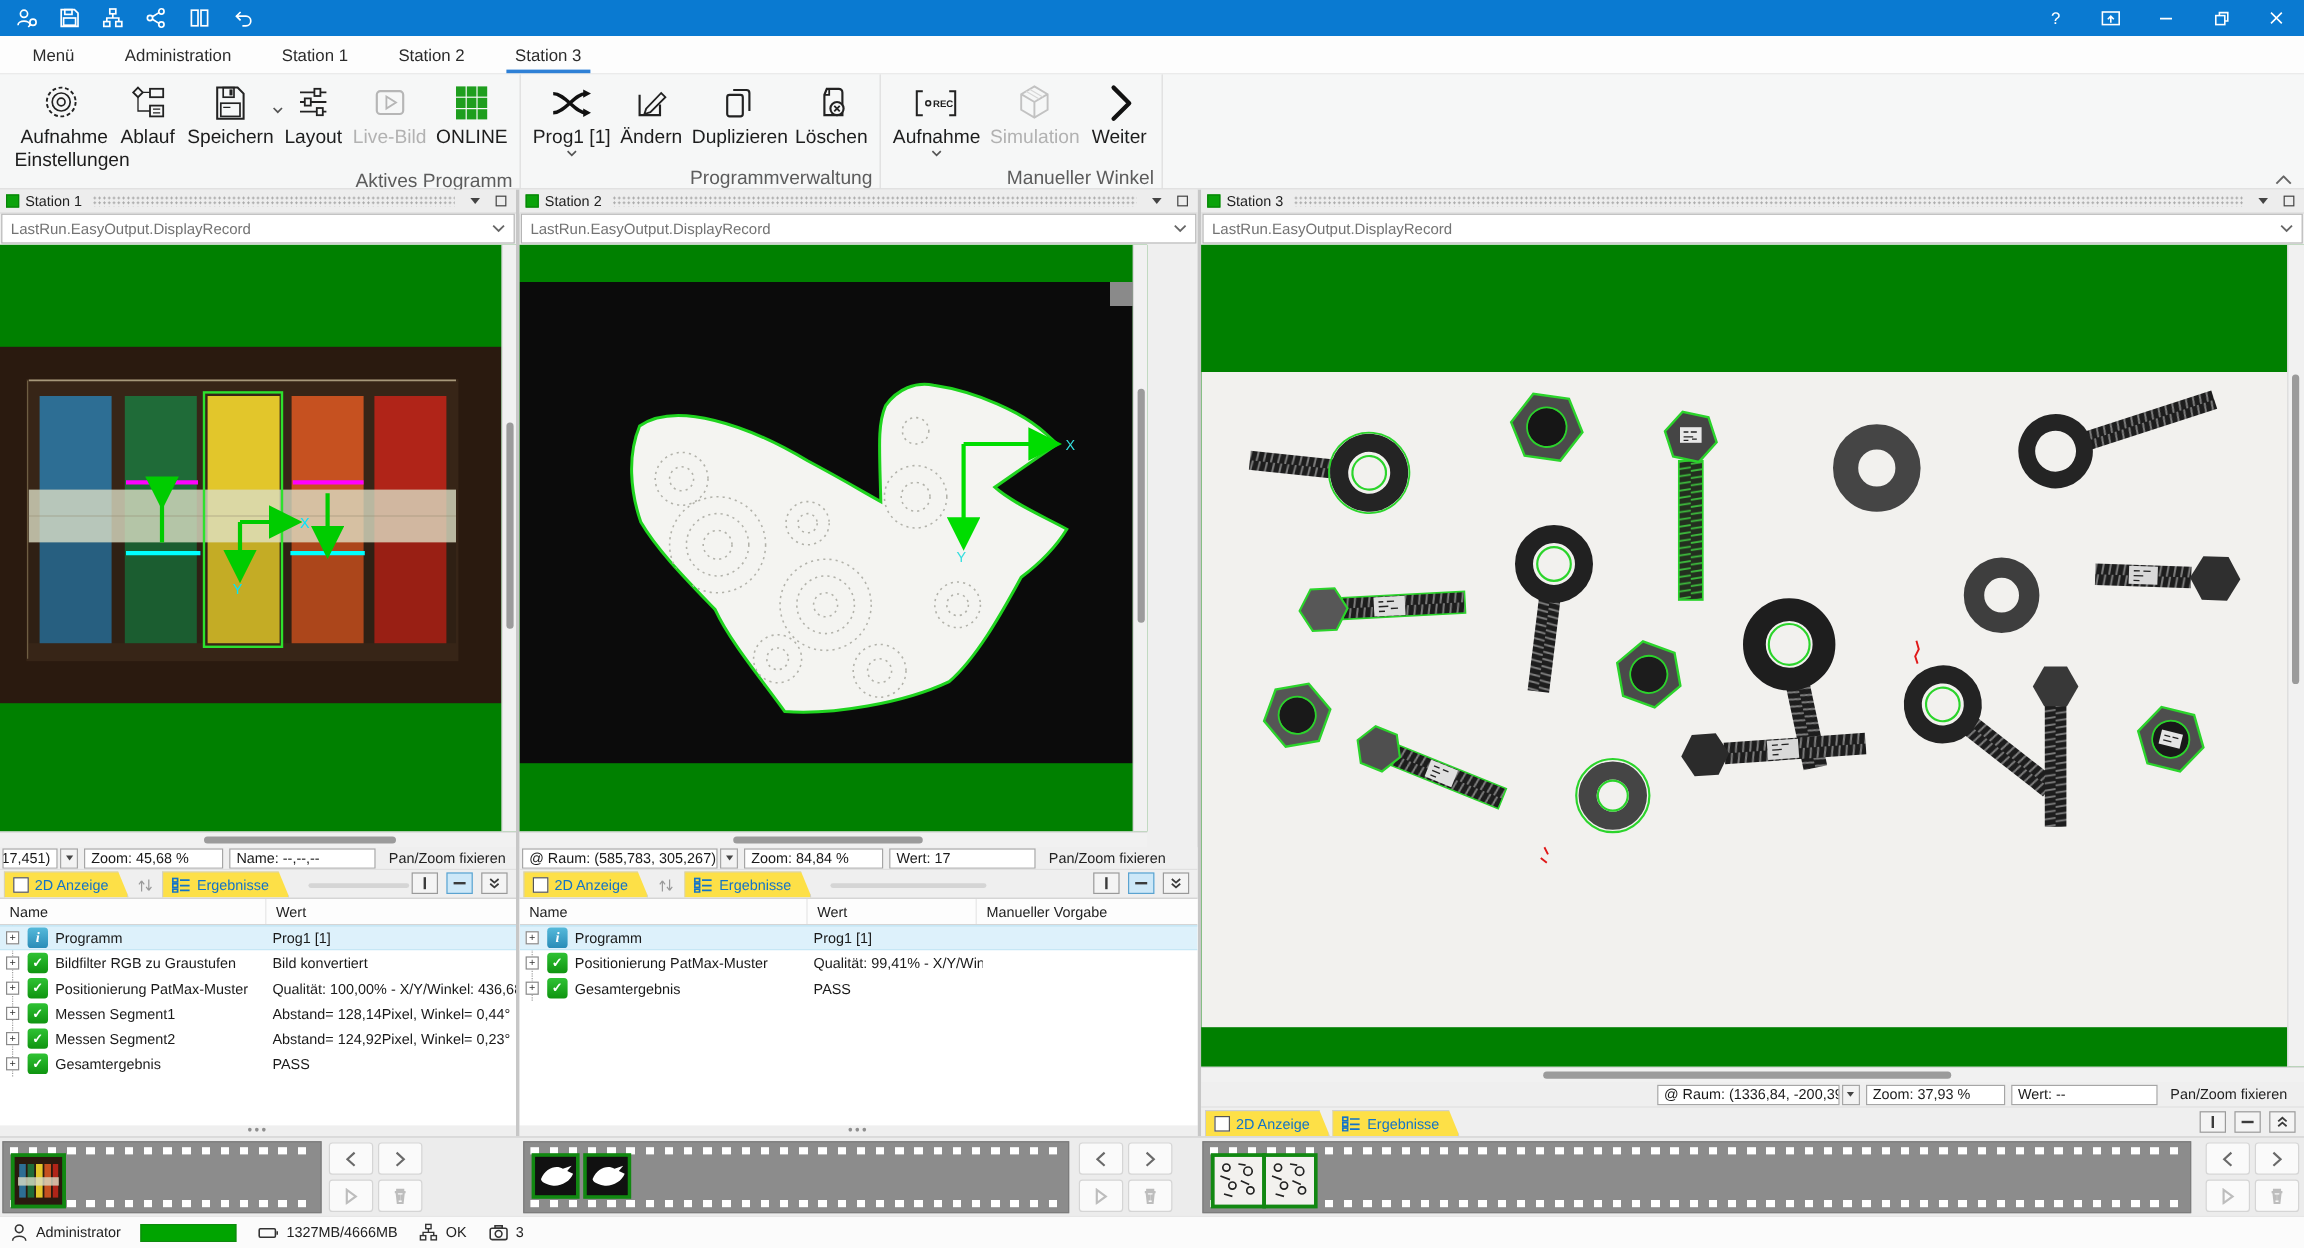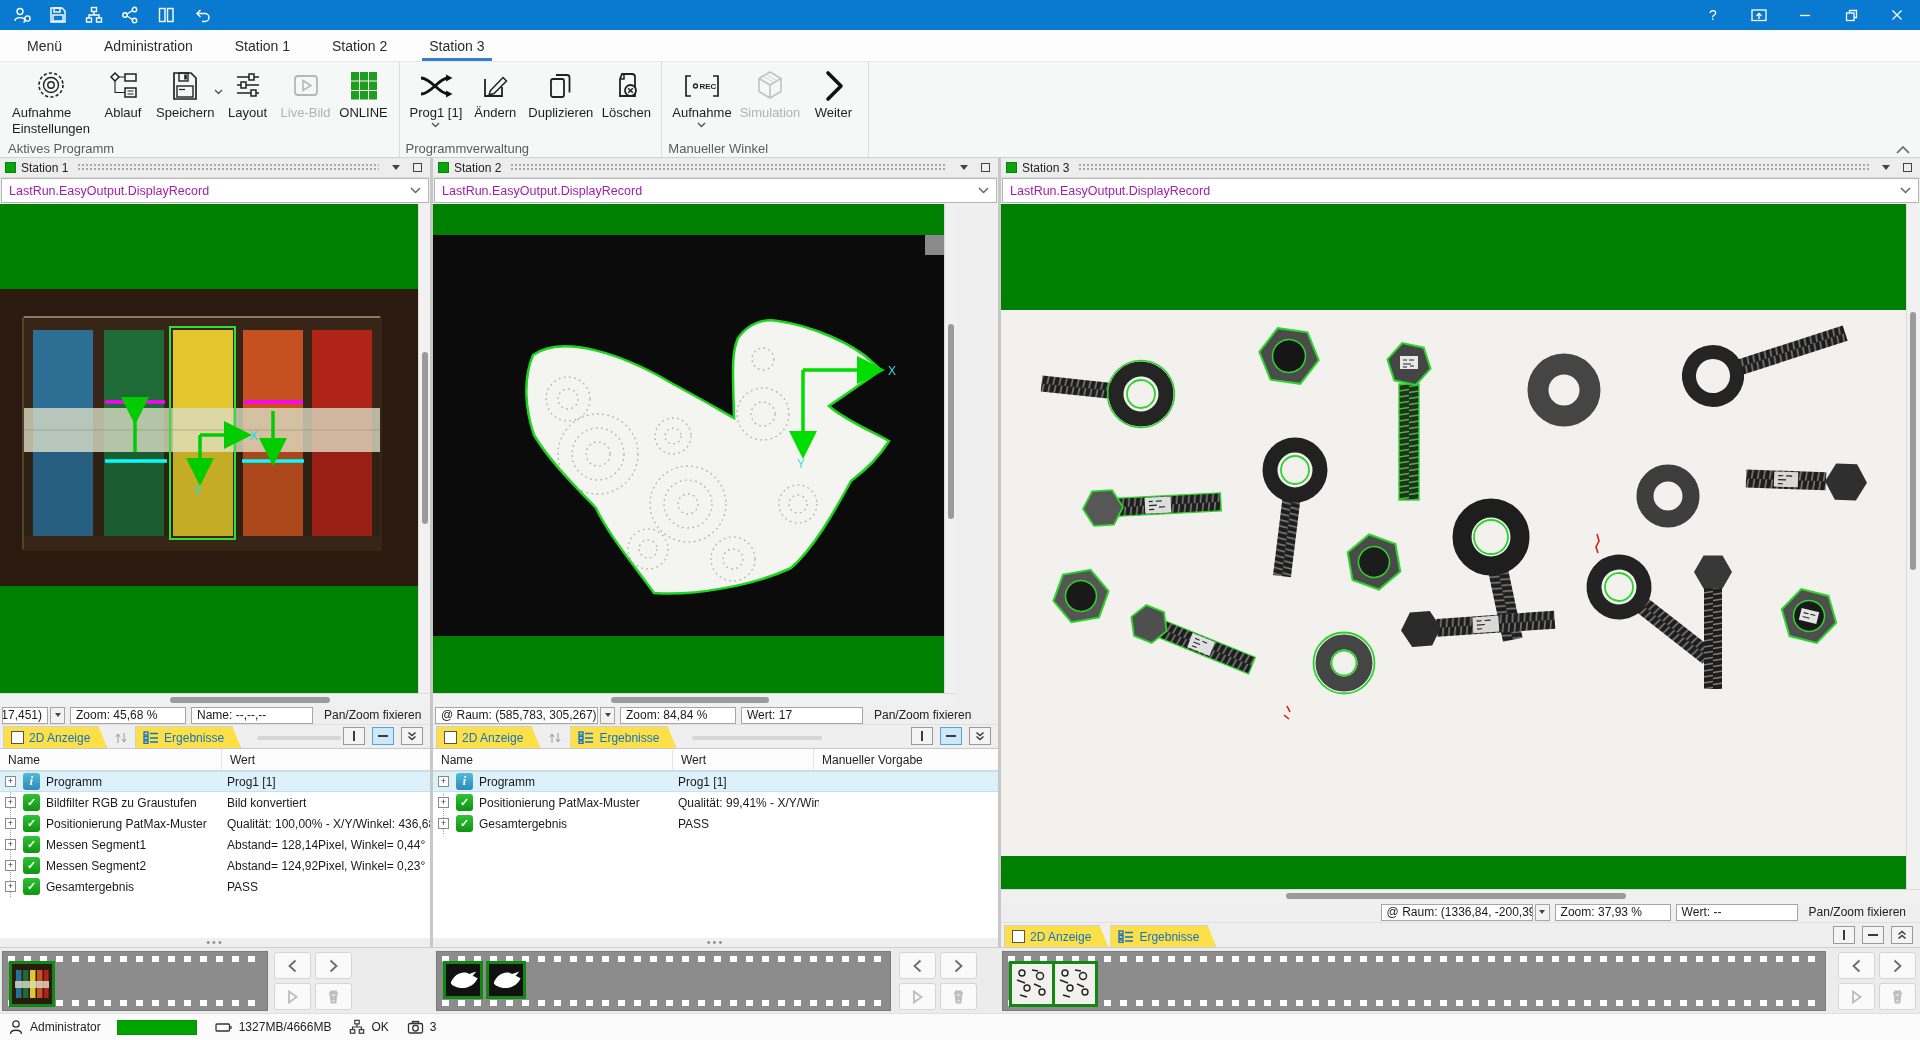--- a/index.html
+++ b/index.html
@@ -18,40 +18,40 @@
 
 .menubar{height:32px;background:#fdfdfd;display:flex;align-items:stretch;border-bottom:1px solid #e6e6e6;padding-left:6px}
 .mtab{padding:0 21px;font-size:14px;display:flex;align-items:center;position:relative;color:#2b2b2b}
 .mtab.active::after{content:"";position:absolute;left:14px;right:14px;bottom:0;height:3px;background:#2e80d6}
 
 .ribbon{height:96px;background:#f6f7f7;border-bottom:1px solid #d2d2d2;display:flex;position:relative;padding-left:2px}
 .rgroup{display:flex;flex-direction:column;border-right:1px solid #dcdcdc;padding:1px 6px 0}
 .rbtns{display:flex;flex:1;align-items:flex-start}
 .rbtn{min-width:58px;display:flex;flex-direction:column;align-items:center;padding:4px 4px 0;position:relative}
 .rbtn .ricon{height:36px;display:flex;align-items:flex-end;justify-content:center}
-.rlabel{font-size:13px;text-align:left;line-height:1.2;margin-top:2px;max-width:78px;color:#1d1d1d}
+.rlabel{font-size:16px;text-align:right;line-height:1.2;margin-top:2px;max-width:78px;color:#1d1d1d}
 .rbtn.disabled .rlabel{color:#b2b2b2}
 .ddchev{margin-top:1px}
 .ddchev svg,.sidechev svg{stroke:#555;fill:none;stroke-width:1.4}
 .sidechev{position:absolute;right:-4px;top:26px}
-.glabel{text-align:left;font-size:13px;color:#5c5c5c;height:17px;line-height:17px}
+.glabel{text-align:right;font-size:16px;color:#5c5c5c;height:17px;line-height:17px}
 .ribcollapse{position:absolute;right:10px;bottom:3px}
 .ribcollapse svg{stroke:#666;fill:none;stroke-width:1.6}
 
 .panels{display:flex;height:789px;background:#c7c7c7;gap:3px}
 .station{background:#efefef;display:flex;flex-direction:column;position:relative}
 #st1{width:430px}#st2{width:565px}#st3{flex:1}
 .sheader{height:20px;display:flex;align-items:center;background:#ededed;border-bottom:1px solid #dcdcdc;padding:0 5px;gap:5px}
 .sq{width:11px;height:11px;background:#0aa30a;border:1px solid #078407}
 .sname{font-size:12px;color:#222;white-space:nowrap}
 .sdots{flex:1;height:9px;margin:0 4px;background-image:radial-gradient(#a9a9a9 .8px,transparent 1px);background-size:4px 4px}
 .hdrbtn{width:16px;height:14px;display:flex;align-items:center;justify-content:center}
 .tri-down{width:0;height:0;border-left:4px solid transparent;border-right:4px solid transparent;border-top:5px solid #444}
 .maxbox{width:9px;height:9px;border:1.5px solid #444}
-.scombo{height:25px;border:1px solid #b5b5b5;background:#fff;display:flex;align-items:center;padding:0 7px;font-size:12.5px;margin:0 1px 1px;color:#a21caf}
+.scombo{height:25px;border:1px solid #b5b5b5;background:#fff;display:flex;align-items:center;padding:0 7px;font-size:12.5px;margin:0 1px 1px;color:#737373}
 .scombo .chev{margin-left:auto}
 .scombo .chev svg{stroke:#666;fill:none;stroke-width:1.5}
 .simg{position:relative;background:#008000;overflow:hidden}
 .vgutter{position:absolute;top:0;bottom:0;width:12px;background:#f1f1f1;border-left:1px solid #dadada}
 .vthumb{position:absolute;left:3px;width:6px;background:#9b9b9b;border-radius:3px}
 .hscroll{height:13px;background:#f1f1f1;border-top:1px solid #dadada;position:relative}
 .hthumb{position:absolute;top:3px;height:6px;background:#9b9b9b;border-radius:3px}
 
 .statusrow{height:18px;display:flex;align-items:center;gap:5px;padding:0 2px;background:#efefef}
 .sfield{border:1px solid #a6a6a6;background:#fff;height:17px;display:flex;align-items:center;padding:0 5px;font-size:12px;white-space:nowrap;overflow:hidden}

